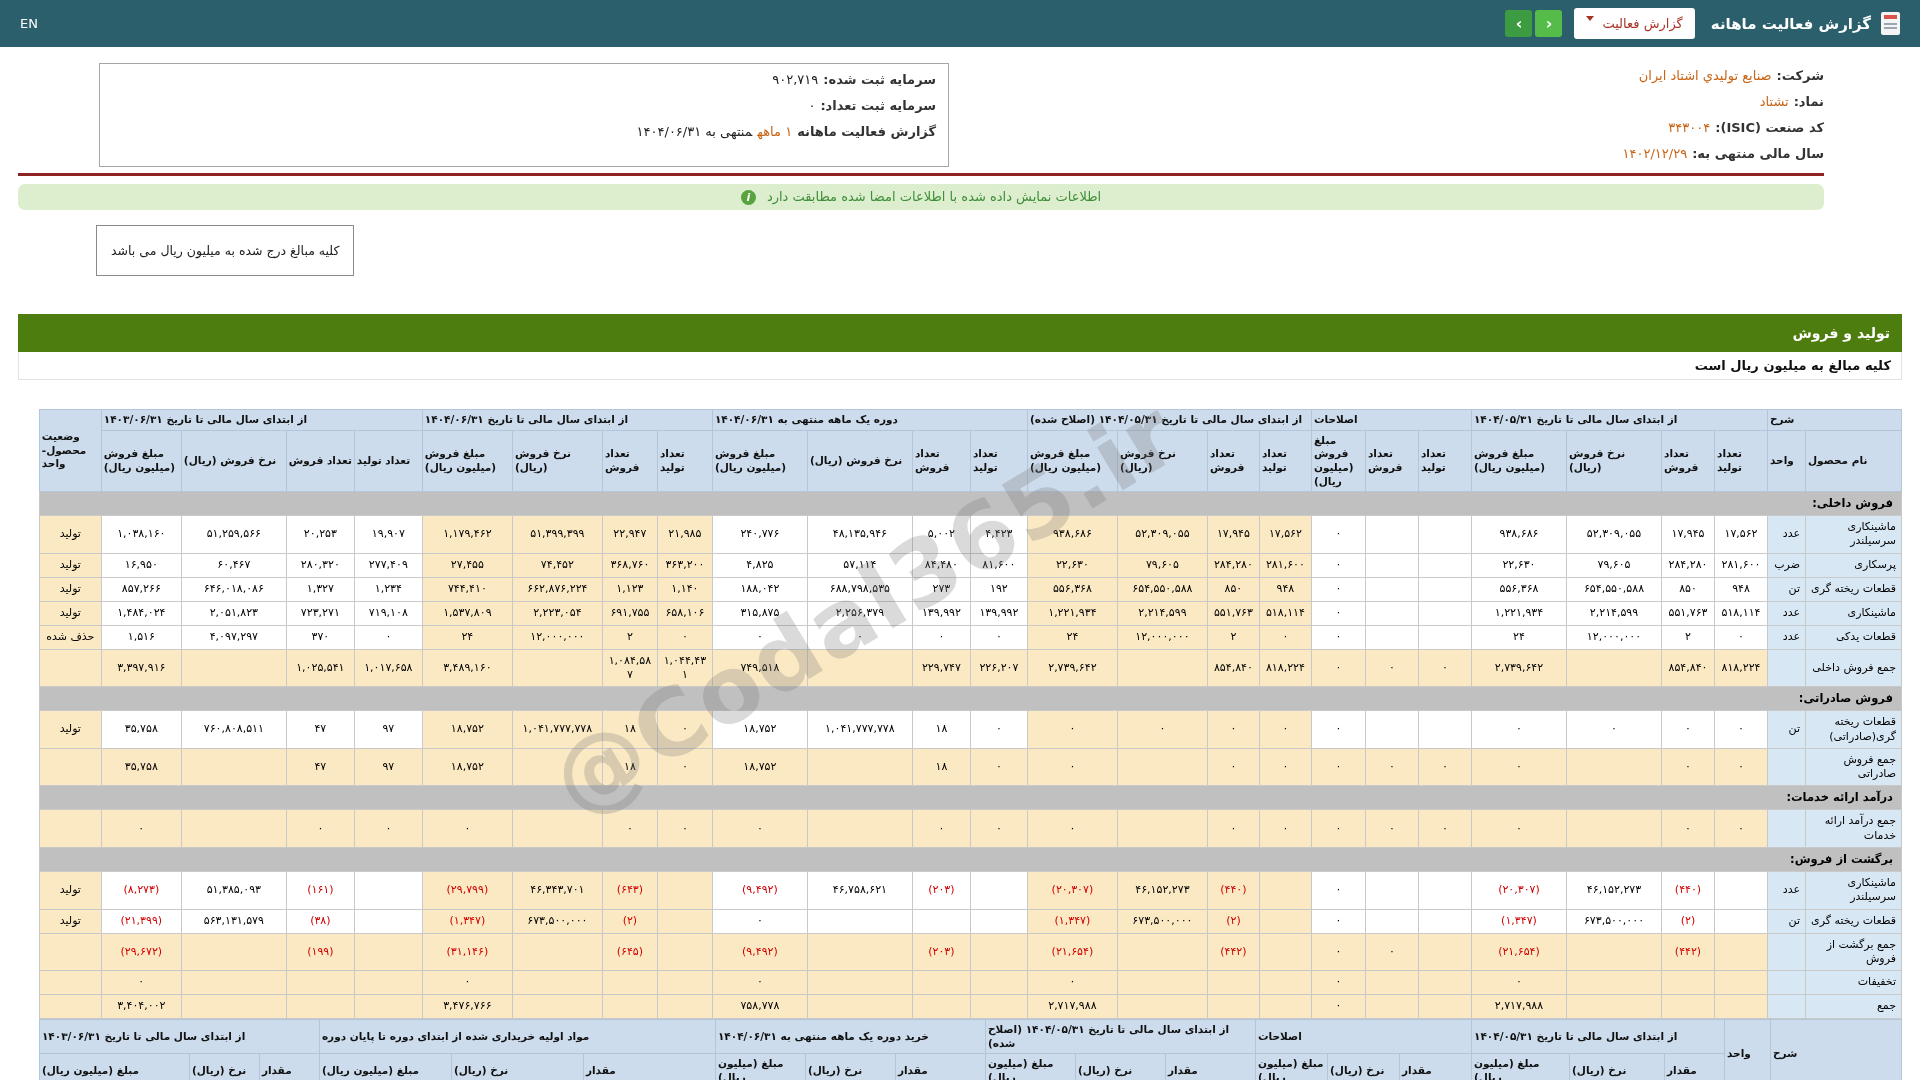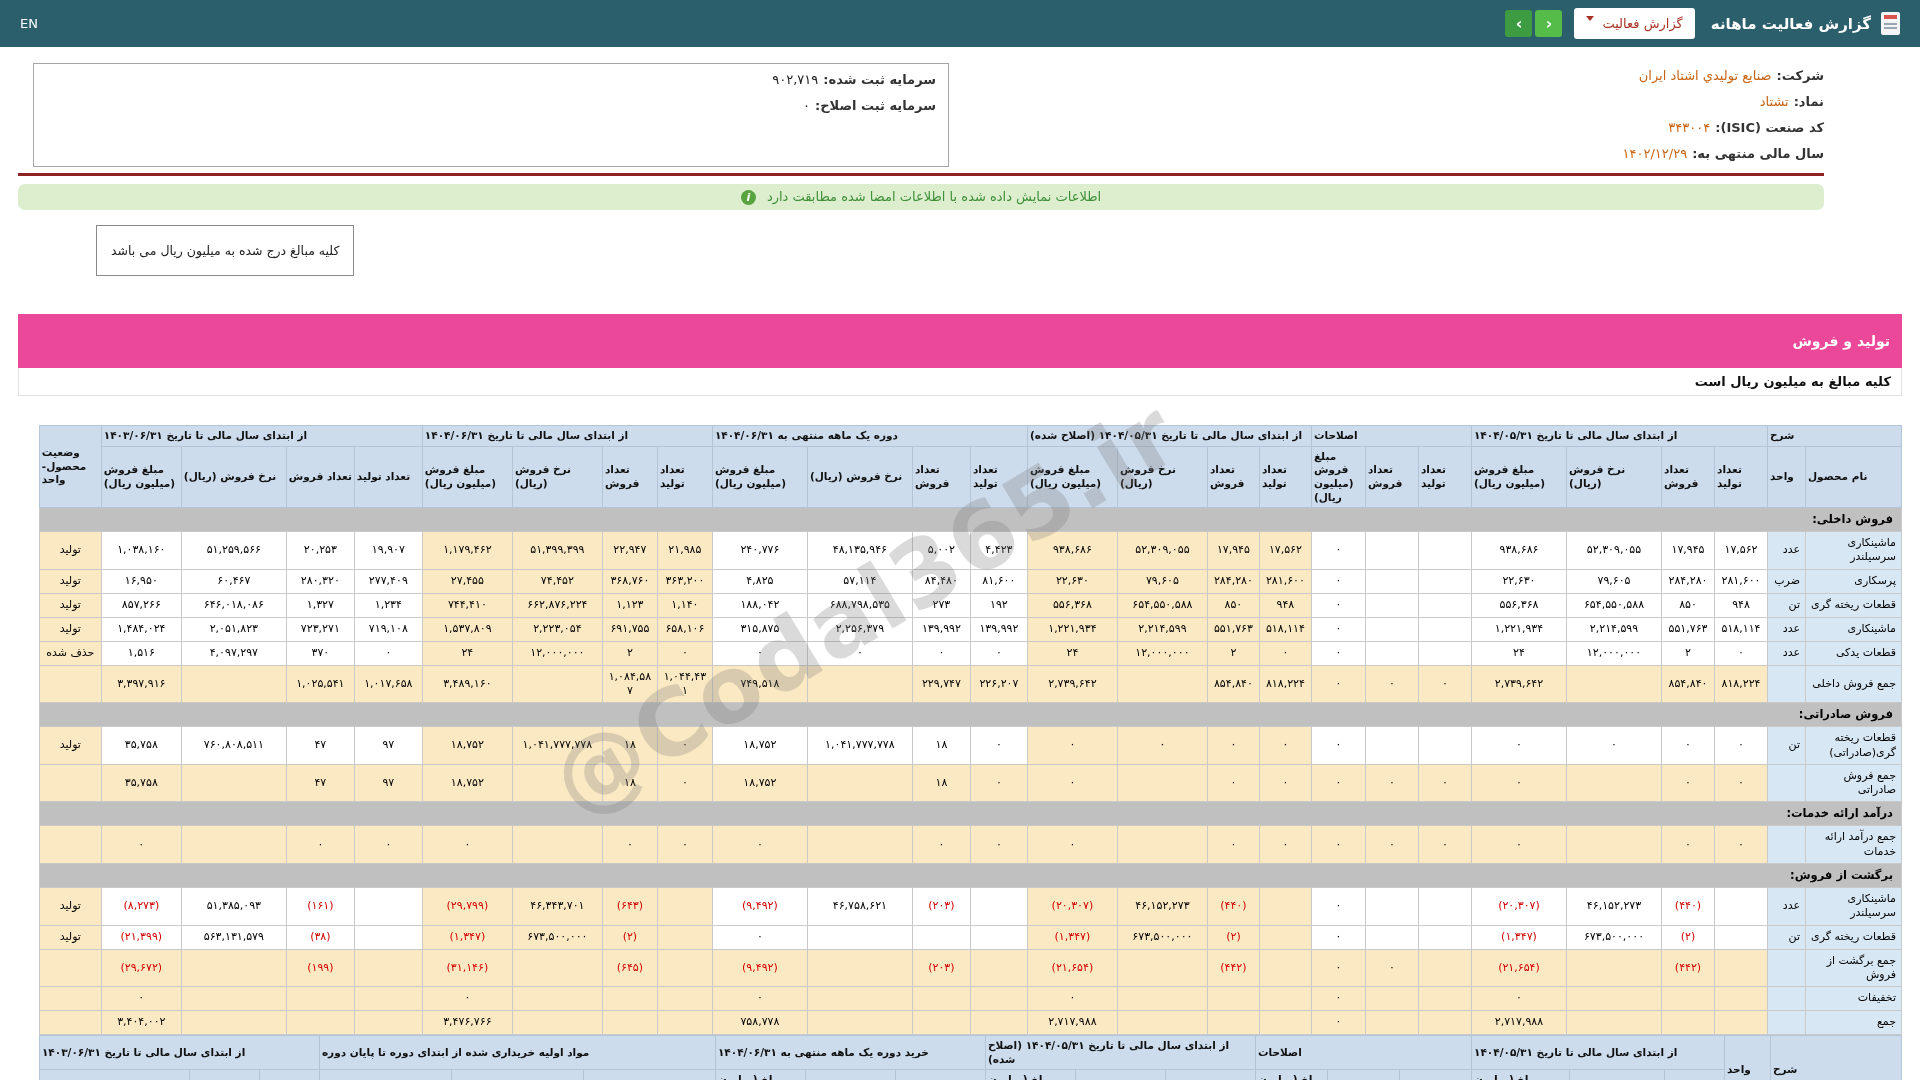--- a/index.html
+++ b/index.html
@@ -37,21 +37,21 @@
   .nav.prev { background:#3d9c41; }
   .nav.next { background:#55bb49; }
   .spacer { flex:1; }
   .lang { color:#ffffff; font-size:13px; text-decoration:none; cursor:pointer; }
 
   
   .content { padding:0 18px; position:relative; }
 
   .info-wrap { display:flex; padding:16px 78px 4px 0; font-size:13px; }
   .info-right { width:875px; padding-left:30px; }
-  .info-left  { width:916px; border:1px solid #a6a6a6; padding:3px 12px; }
+  .info-left  { width:850px; border:1px solid #a6a6a6; padding:3px 12px; }
   .info-row { line-height:26px; white-space:nowrap; }
   .info-label { color:#333; font-weight:bold; }
   .info-value { color:#222; margin-right:5px; }
   .info-value.orange { color:#c86414; }
   .info-suffix { color:#222; margin-right:5px; }
   .info-right .info-value { color:#c86414;text-align:center; }
 
   .red-line { height:3px; background:#8e2323; margin:2px 78px 0 0; }
 
   .green-bar {
@@ -63,22 +63,22 @@
     width:15px; height:15px; border-radius:50%; background:#57a33e; color:#fff;
     font-size:11px; font-weight:bold; margin-right:7px; vertical-align:middle; font-style:italic;
   }
 
   .note-box {
     border:1px solid #8a8a8a; background:#fff; width:fit-content;
     padding:17px 14px; margin:15px auto 0 78px; font-size:12.5px; color:#222;
   }
 
   .section-bar {
-    background:#ec4899; color:#fff; font-weight:bold; font-size:14px;
-    padding:19px 12px; margin-top:38px;
+    background:#4d7c0f; color:#fff; font-weight:bold; font-size:14px;
+    padding:11px 12px; margin-top:38px;
   }
   .section-bar.second { margin-top:18px; }
   .subtitle-row {
     border:1px solid #e2e2e2; border-top:none; background:#fff;
     padding:6px 10px; font-weight:bold; font-size:13px; color:#111;
   }
 
   
   table.data-table {
     border-collapse:collapse; table-layout:fixed; width:1863px;
@@ -134,21 +134,22 @@
 
     <div class="info-wrap">
       <div class="info-right" id="company-right">
           <div class="info-row"><span class="info-label">شرکت:</span><span class="info-value orange">صنايع توليدي اشتاد ايران</span></div>
           <div class="info-row"><span class="info-label">نماد:</span><span class="info-value orange">تشتاد</span></div>
           <div class="info-row"><span class="info-label">کد صنعت (ISIC):</span><span class="info-value orange">۳۴۳۰۰۴</span></div>
           <div class="info-row"><span class="info-label">سال مالی منتهی به:</span><span class="info-value orange">۱۴۰۲/۱۲/۲۹</span></div>
         </div>
       <div class="info-left" id="company-left">
           <div class="info-row"><span class="info-label">سرمایه ثبت شده:</span><span class="info-value">۹۰۲,۷۱۹</span></div>
-          <div class="info-row"><span class="info-label">سرمایه ثبت اصلاح:</span><span class="info-value">۰</span></div>
+          <div class="info-row"><span class="info-label">سرمایه ثبت تعداد:</span><span class="info-value">۰</span></div>
+          <div class="info-row"><span class="info-label">گزارش فعالیت ماهانه</span><span class="info-value orange">۱ ماهه</span><span class="info-suffix">منتهی به ۱۴۰۴/۰۶/۳۱</span></div>
         </div>
     </div>
 
     <div class="red-line"></div>
 
     <div class="green-bar">
       <span>اطلاعات نمایش داده شده با اطلاعات امضا شده مطابقت دارد</span>
       <span class="info-icon">i</span>
     </div>
 

